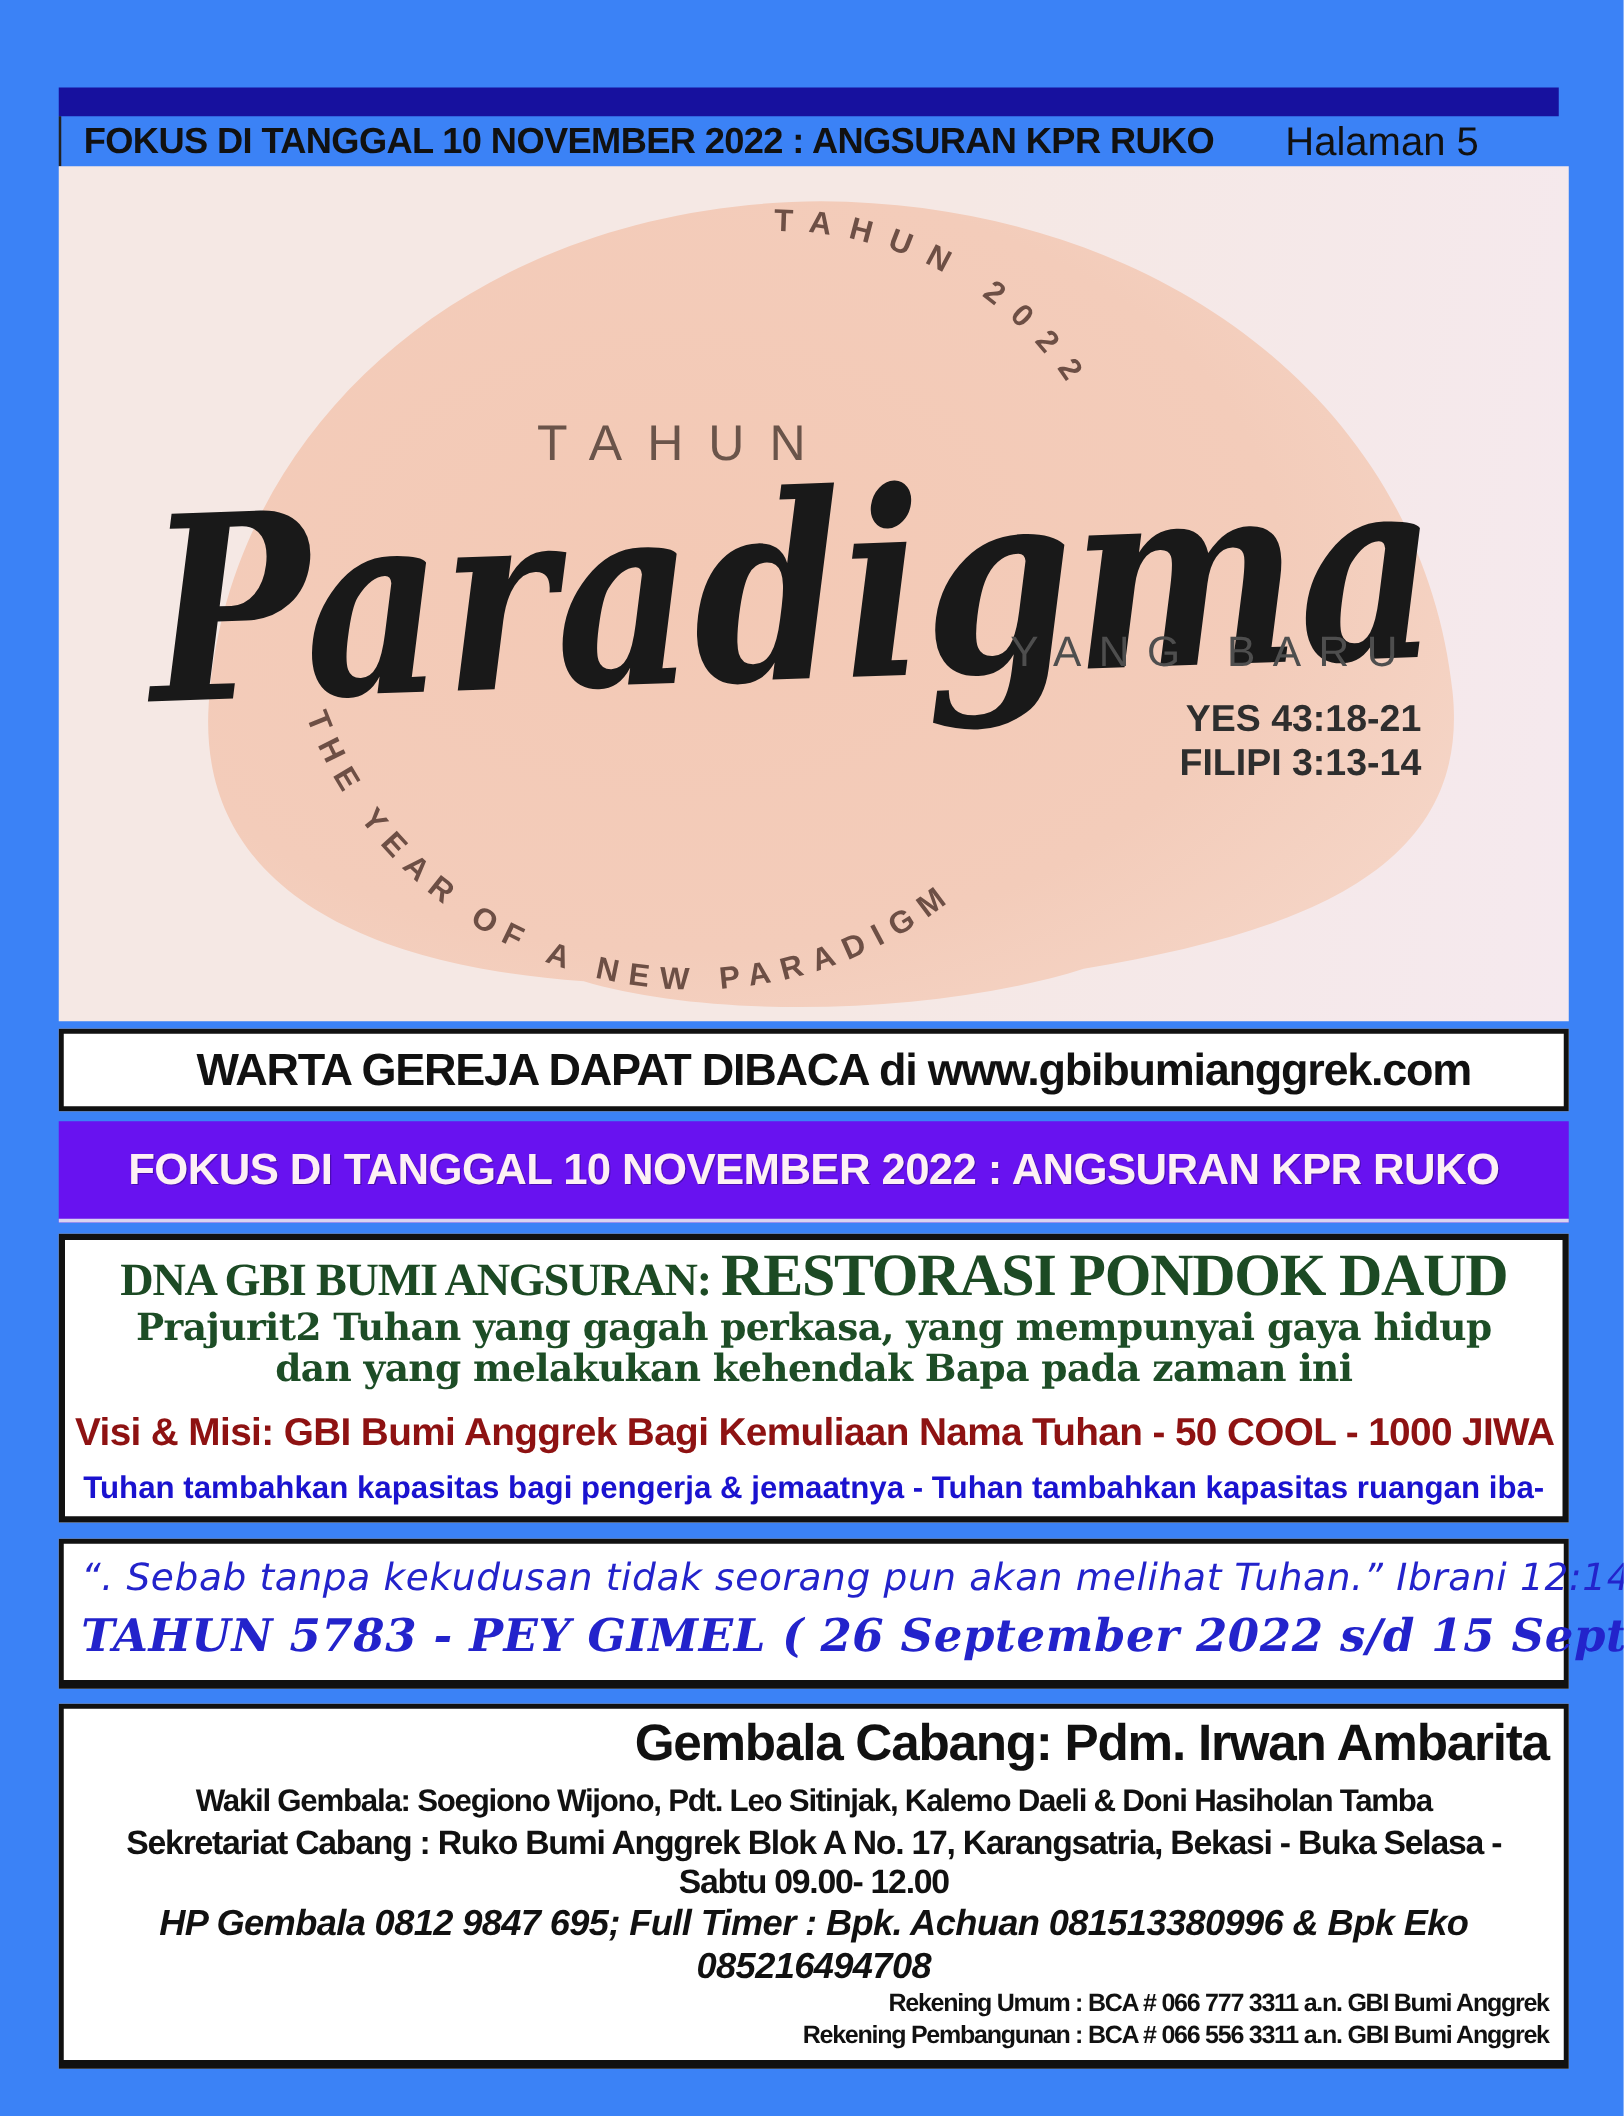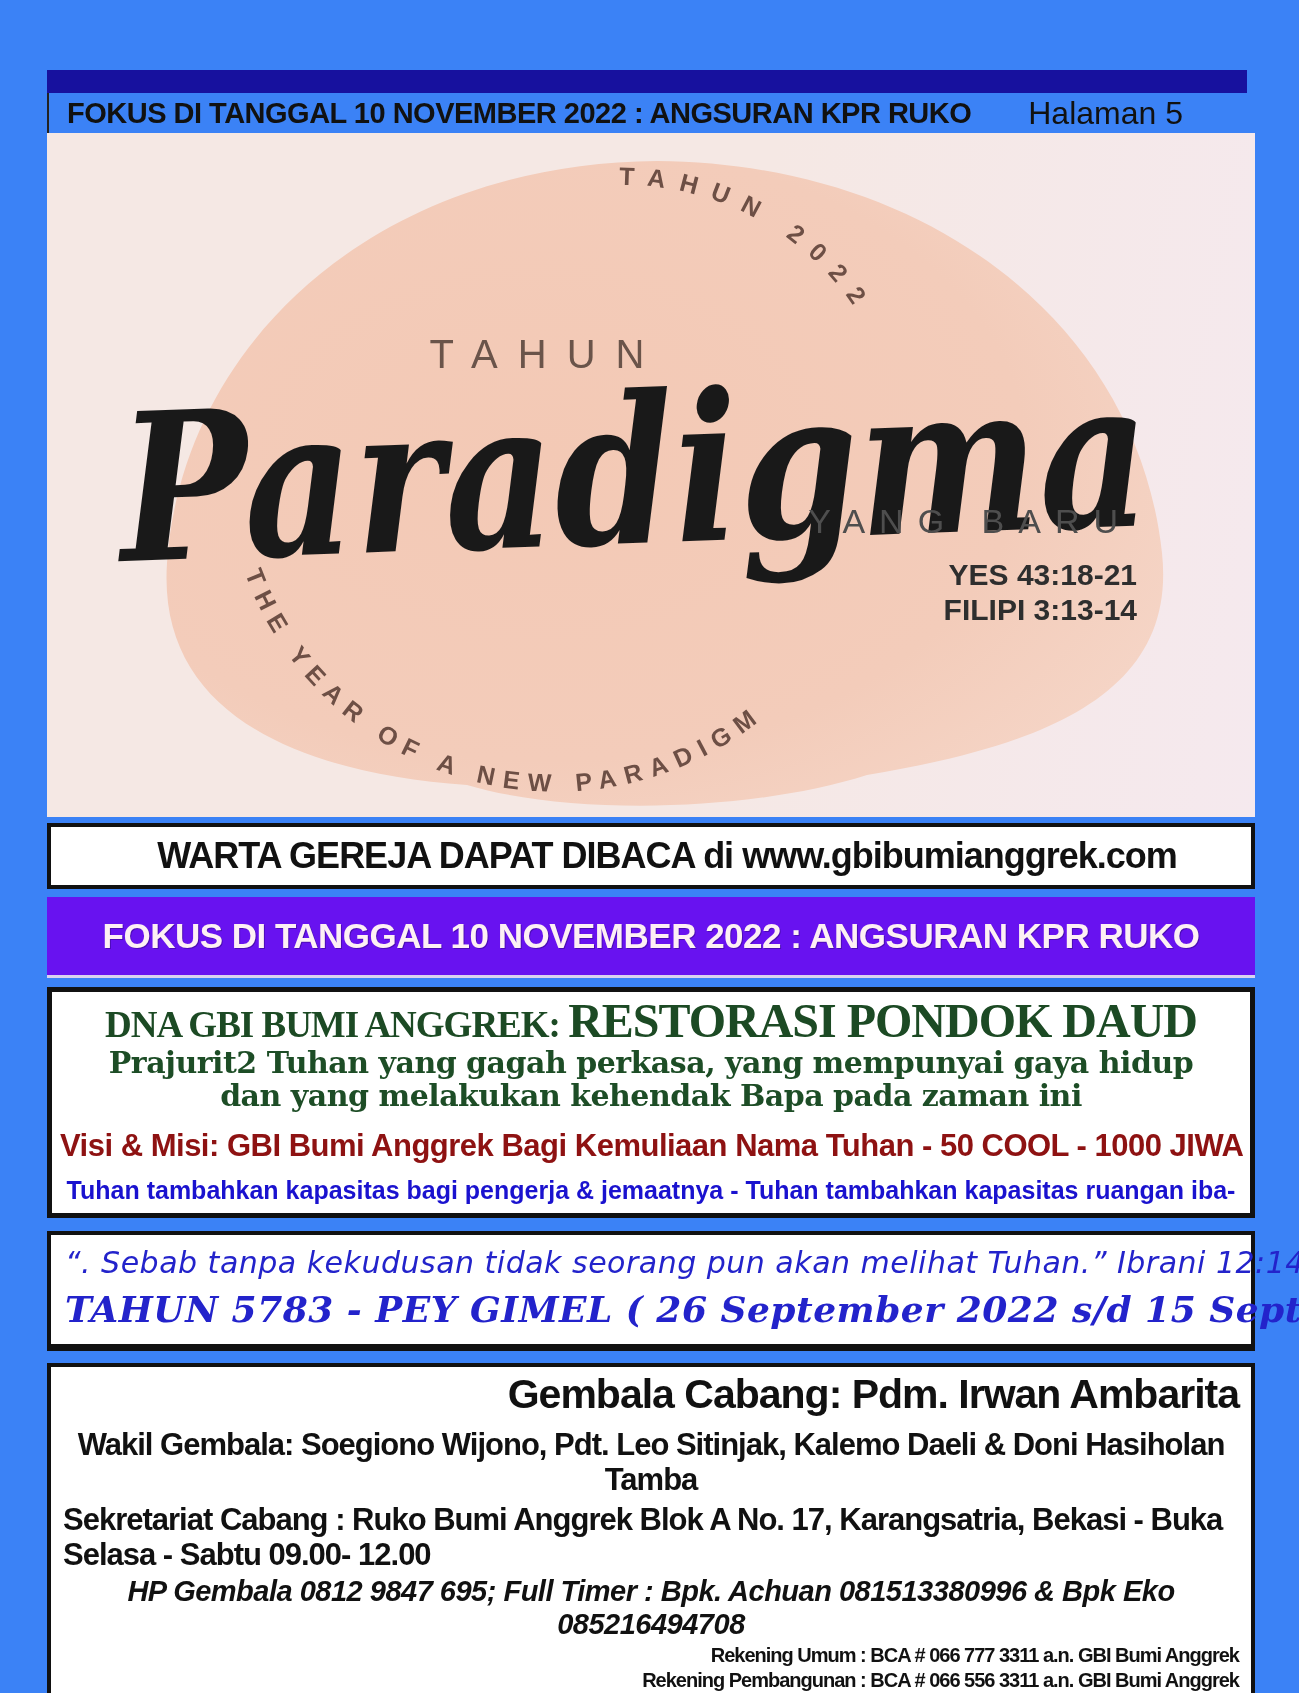--- a/index.html
+++ b/index.html
@@ -55,22 +55,22 @@
   .quote-line1{font-family:"DejaVu Sans",sans-serif;font-style:italic;font-size:30px;
                letter-spacing:0.5px;white-space:nowrap;}
   .quote-line2{font-family:"DejaVu Serif",serif;font-style:italic;font-weight:bold;
                font-size:36px;margin-top:8px;letter-spacing:0.5px;white-space:nowrap;}
 
   
   .contact-box{margin-top:12px;border:4px solid #111;border-bottom-width:7px;
                background:#fff;padding:4px 12px 8px 12px;}
   .c-line{line-height:1.15;}
   .c1{text-align:right;font-size:41px;font-weight:bold;letter-spacing:-1px;}
-  .c2{text-align:center;font-size:31px;font-weight:bold;margin-top:8px;letter-spacing:-1px;}
-  .c3{text-align:left;font-size:31px;font-weight:bold;margin-top:4px;letter-spacing:-1px;}
+  .c2{text-align:center;font-size:25px;font-weight:bold;margin-top:8px;letter-spacing:-1px;}
+  .c3{text-align:center;font-size:27px;font-weight:bold;margin-top:4px;letter-spacing:-1px;}
   .c4{text-align:center;font-size:29px;font-weight:bold;font-style:italic;margin-top:2px;letter-spacing:-0.5px;}
   .c5,.c6,.c7{text-align:right;font-size:20px;font-weight:bold;margin-top:2px;letter-spacing:-1px;}
 </style>
 </head>
 <body>
 
 <div class="page">
   <div class="content">
 
     <div class="topbar"></div>
@@ -114,21 +114,21 @@
     <div class="warta-box">
       <span>WARTA GEREJA DAPAT DIBACA di www.gbibumianggrek.com</span>
     </div>
 
     <div class="fokus-strip">
       <span>FOKUS DI TANGGAL 10 NOVEMBER 2022 : ANGSURAN KPR RUKO</span>
     </div>
 
     <div class="dna-box">
       <div class="dna-title">
-        <span class="dna-prefix">DNA GBI BUMI ANGGREK: </span><span class="dna-main">RESTORASI PONDOK DAUD</span>
+        <span class="dna-prefix">DNA GBI BUMI ANGSURAN: </span><span class="dna-main">RESTORASI PONDOK DAUD</span>
       </div>
       <div class="dna-body">Prajurit2 Tuhan yang gagah  perkasa, yang mempunyai gaya hidup</div>
       <div class="dna-body">dan yang melakukan kehendak Bapa pada zaman ini</div>
       <div class="dna-visi">Visi &amp; Misi: GBI Bumi Anggrek Bagi Kemuliaan Nama Tuhan - 50 COOL - 1000 JIWA</div>
       <div class="dna-blue">Tuhan tambahkan kapasitas bagi pengerja &amp; jemaatnya  - Tuhan tambahkan kapasitas ruangan iba-</div>
     </div>
 
     <div class="quote-box">
       <div class="quote-line1">“. Sebab tanpa kekudusan tidak seorang pun akan melihat Tuhan.” Ibrani 12:14</div>
       <div class="quote-line2">TAHUN 5783 - PEY GIMEL ( 26 September 2022 s/d 15 September 2023)</div>

